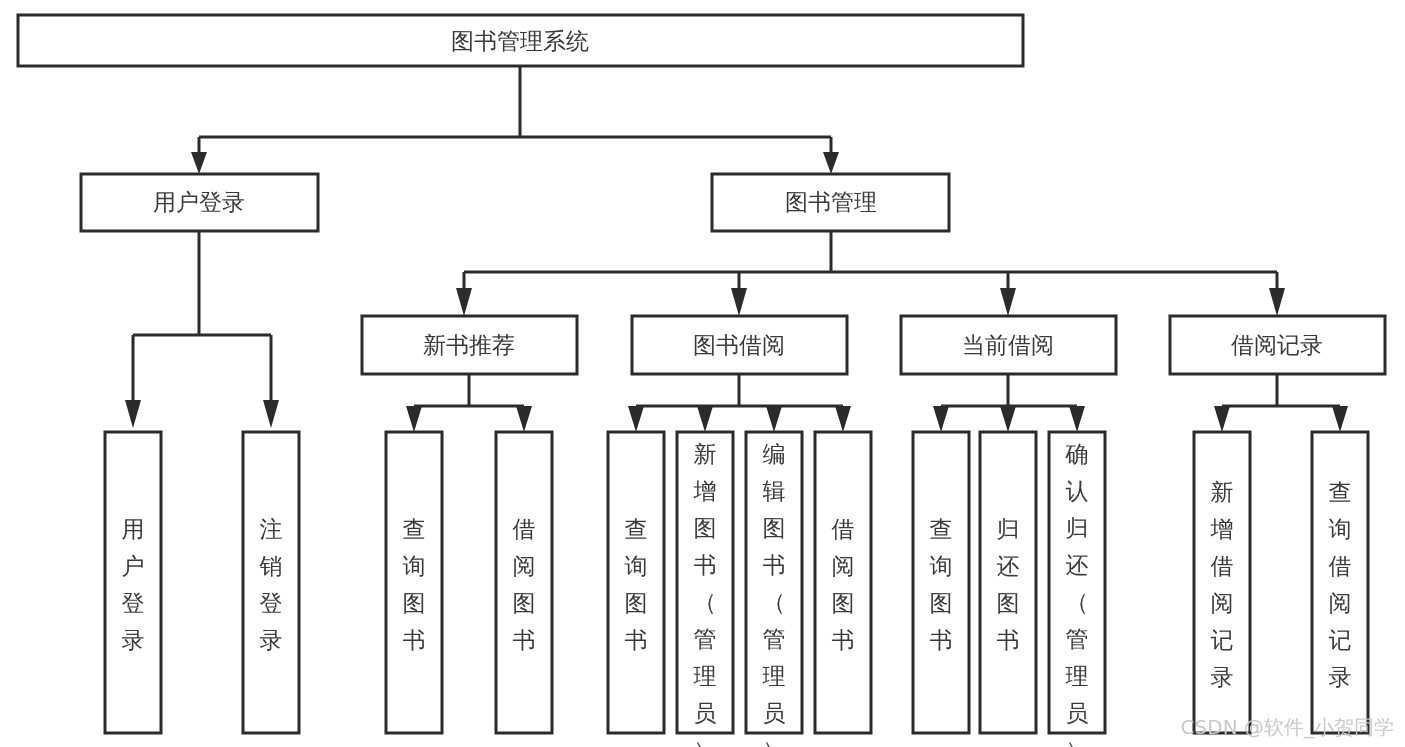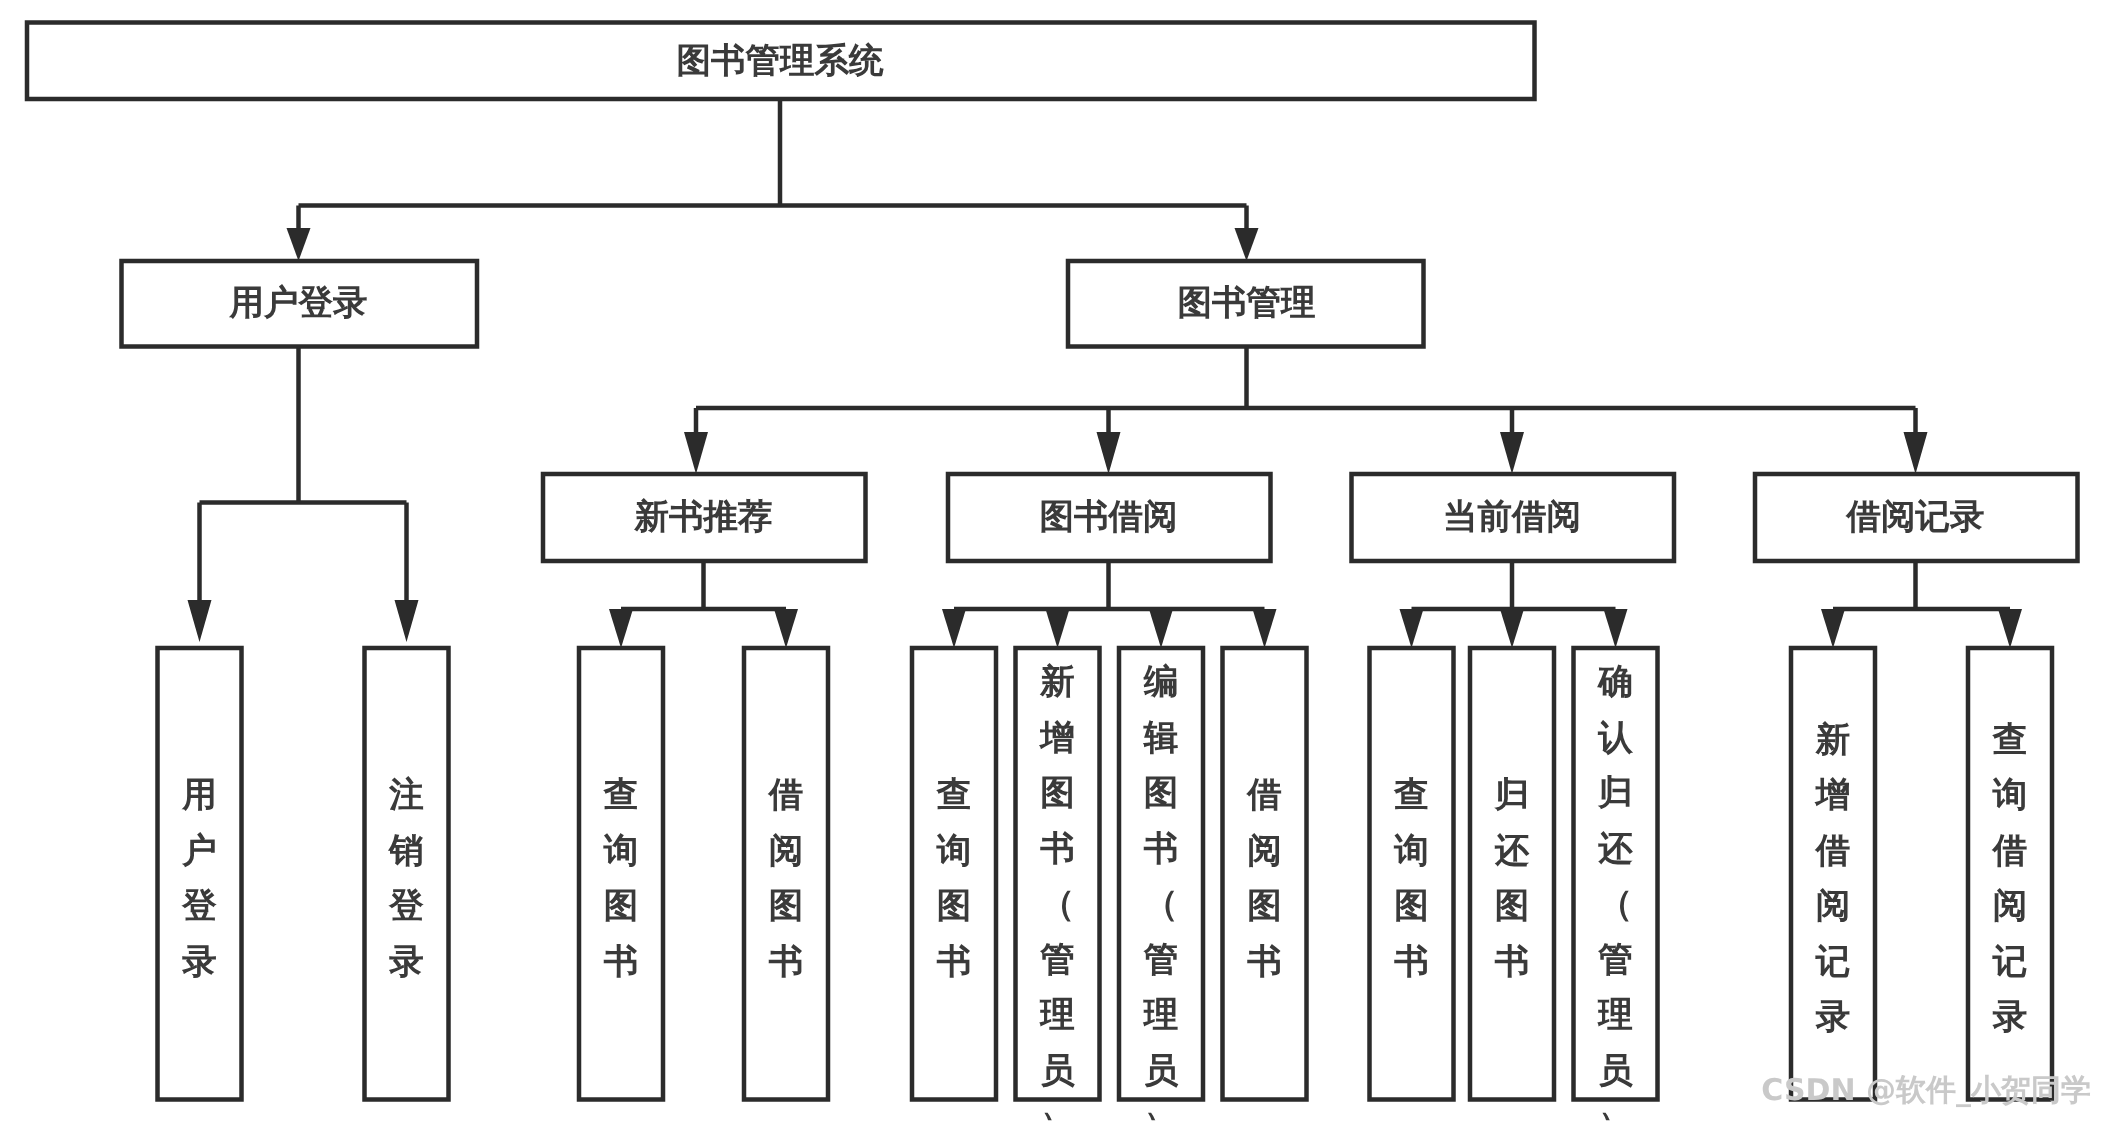--- a/index.html
+++ b/index.html
@@ -12,21 +12,20 @@
     width: 1405px;
     height: 747px;
     overflow: hidden;
     font-family: "DejaVu Sans", "Liberation Sans", sans-serif;
   }
   #diagram-root {
     position: relative;
     width: 1405px;
     height: 589px;
     background: #ffffff;
-    font-weight: bold;
   }
   svg#diagram-svg {
     position: absolute;
     left: 0;
     top: 0;
     width: 1405px;
     height: 747px;
     display: block;
   }
   .node-rect {

